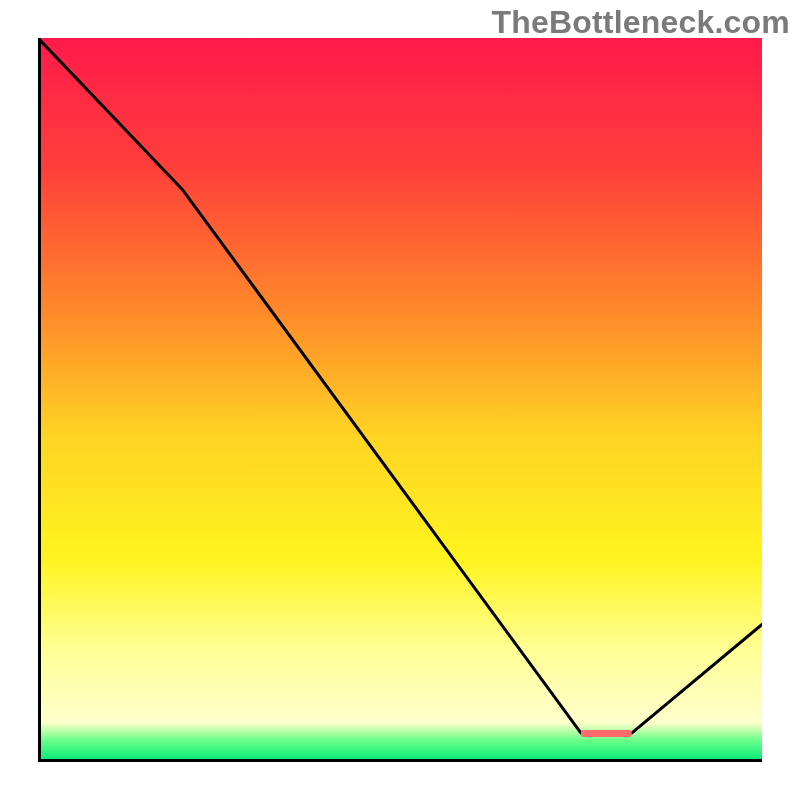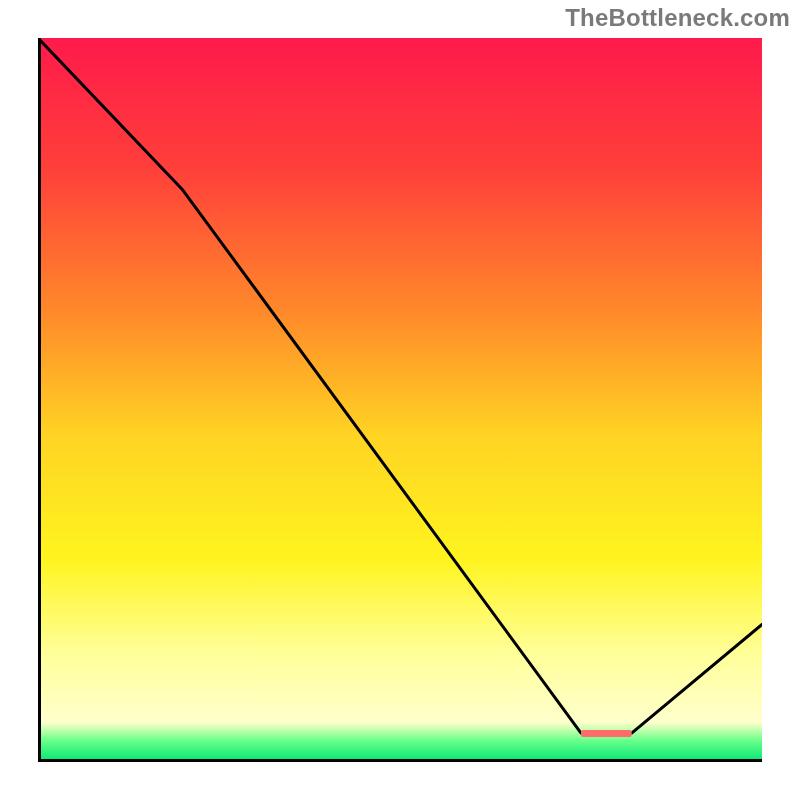--- a/index.html
+++ b/index.html
@@ -13,21 +13,21 @@
   }
   .frame {
     position: relative;
     width: 800px;
     height: 800px;
   }
   .watermark {
     position: absolute;
     top: 4px;
     right: 10px;
-    font-size: 24px;
+    font-size: 32px;
     font-weight: 600;
     color: #7a7a7a;
     letter-spacing: 0.2px;
     user-select: none;
   }
   .axis-left {
     position: absolute;
     left: 38px;
     top: 38px;
     width: 3px;

